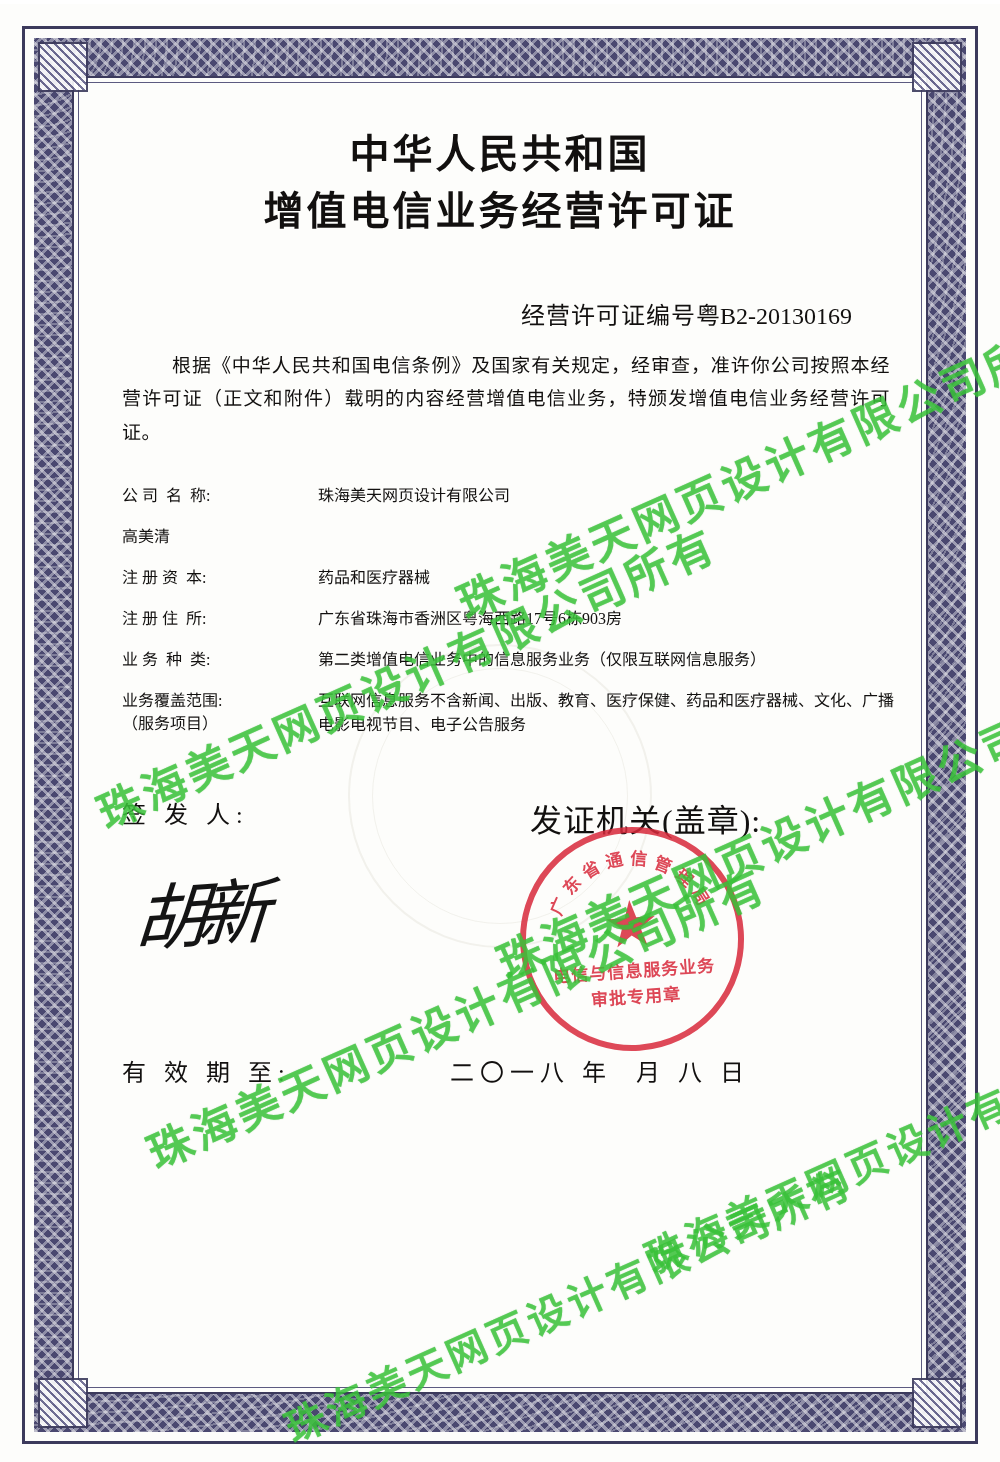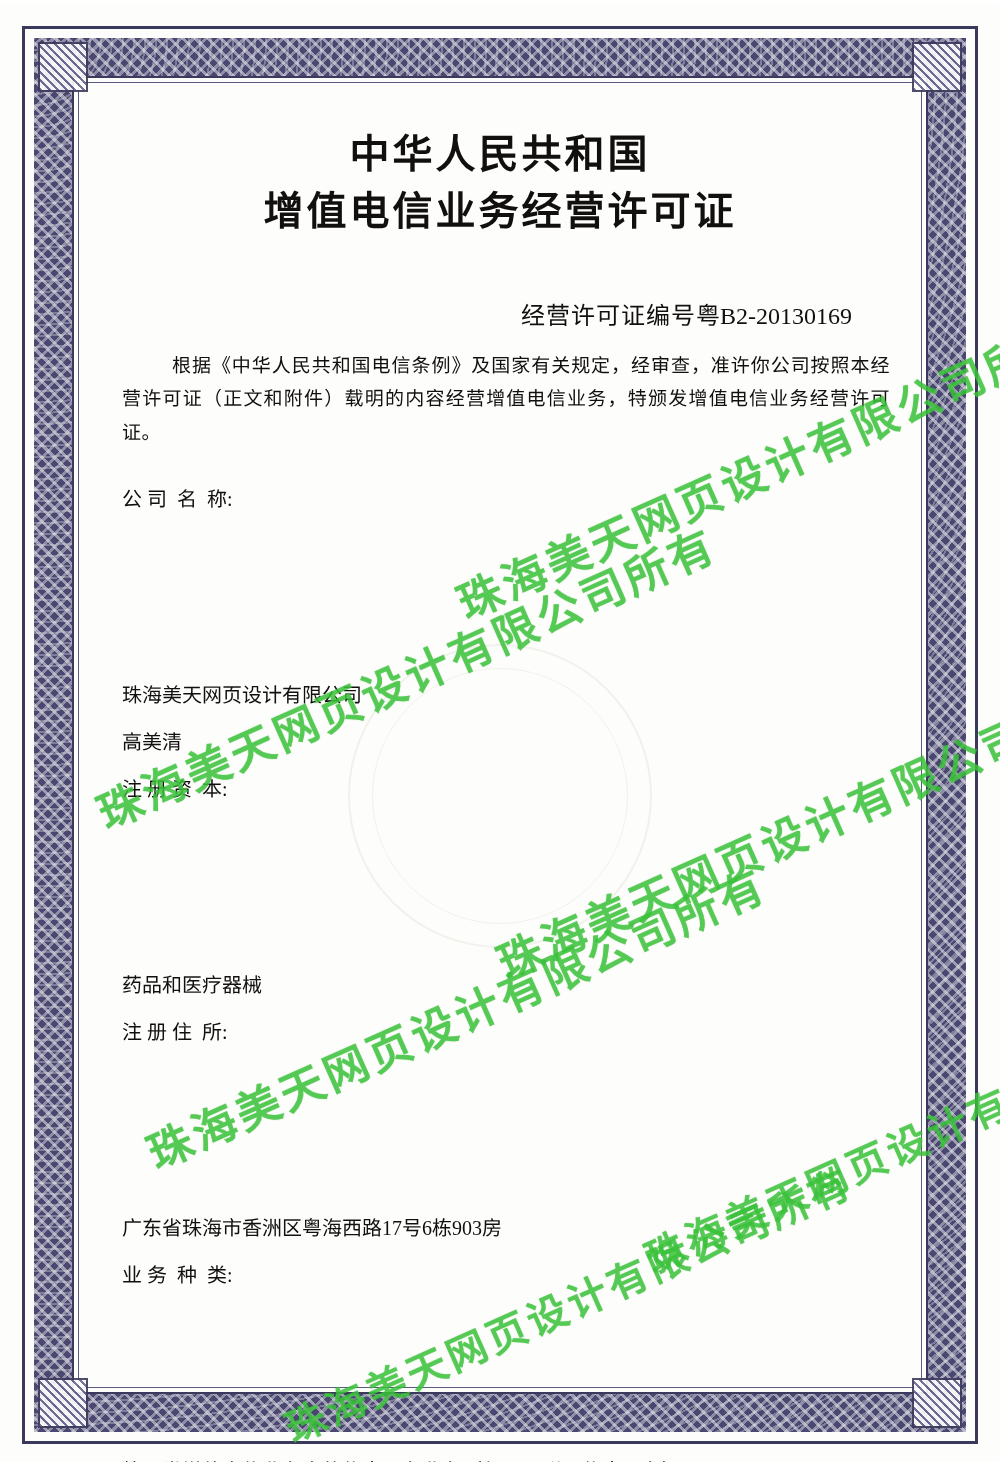--- a/index.html
+++ b/index.html
@@ -136,23 +136,22 @@
   }
 
   .fields {
     margin-top: 34px;
     padding-left: 22px;
   }
   .field-row {
     display: flex;
     align-items: flex-start;
     margin-bottom: 17px;
-    font-size: 20px;
+    font-size: 16px;
     line-height: 1.5;
-    flex-direction: column;
   }
   .field-label {
     width: 196px;
     flex: 0 0 196px;
     white-space: pre;
     letter-spacing: 0px;
   }
   .field-label.two-line {
     line-height: 1.45;
   }

